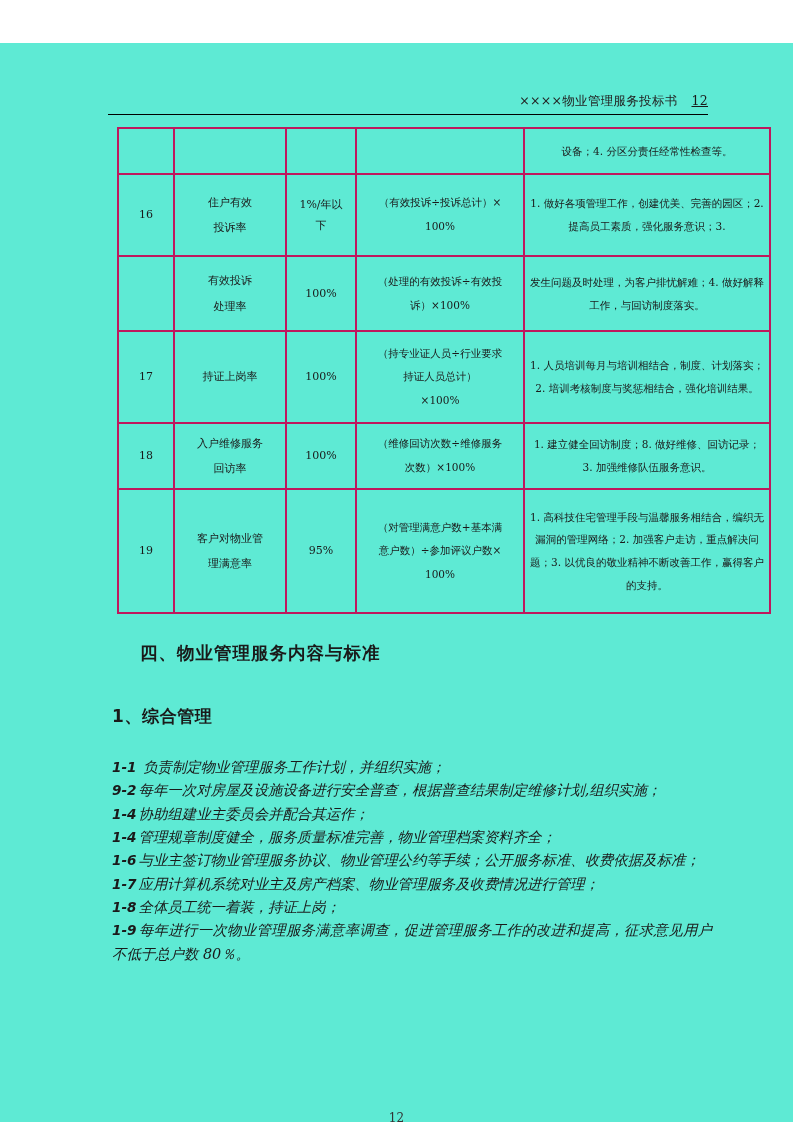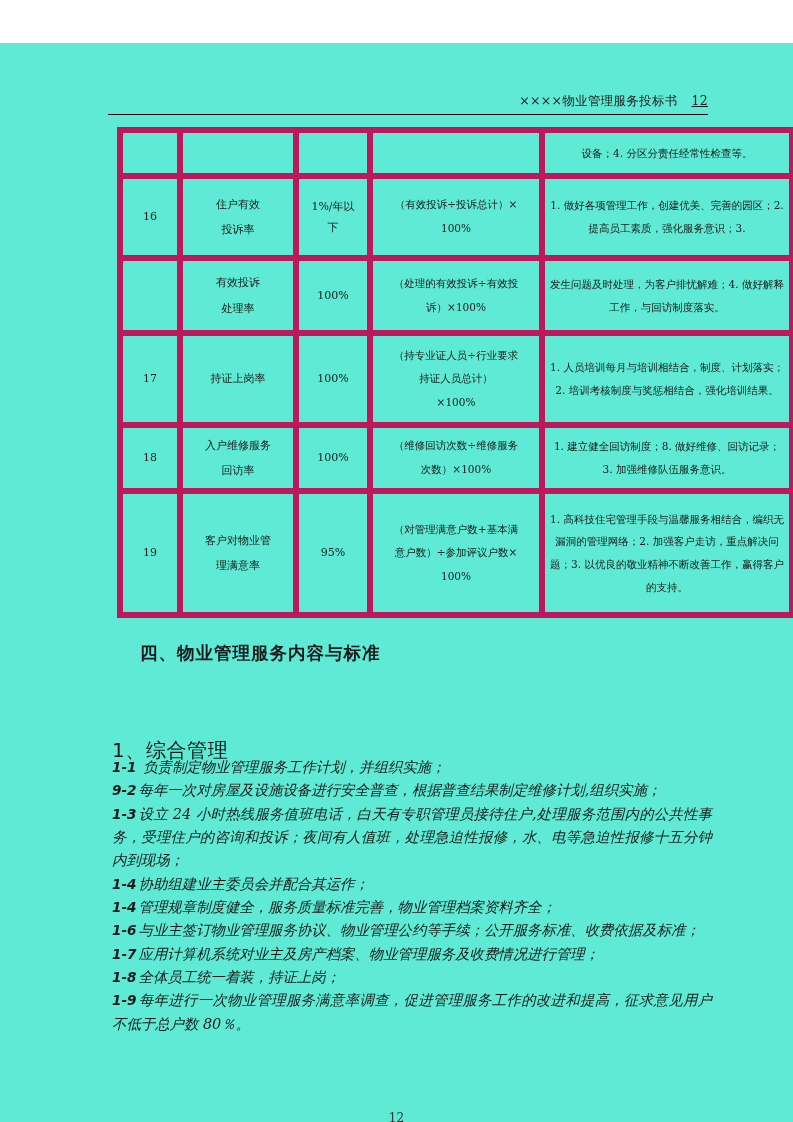--- a/index.html
+++ b/index.html
@@ -50,21 +50,21 @@
     position: absolute;
     left: 117px;
     top: 84px;
     width: 592px;
     border-collapse: collapse;
     table-layout: fixed;
     font-size: 11px;
     line-height: 1.95;
   }
   .kpi-table td {
-    border: 6px solid #be185d;
+    border: 2px solid #be185d;
     vertical-align: middle;
     padding: 3px 5px;
     text-align: center;
   }
   .col-no    { width: 44px; }
   .col-item  { width: 100px; }
   .col-std   { width: 58px; }
   .col-calc  { width: 156px; }
   .col-meas  { width: 234px; }
 
@@ -94,24 +94,24 @@
     left: 140px;
     top: 598px;
     font-family: "DejaVu Sans", "Liberation Sans", sans-serif;
     font-weight: bold;
     font-size: 17.5px;
     letter-spacing: 1px;
   }
   .h-sub {
     position: absolute;
     left: 112px;
-    top: 694px;
+    top: 662px;
     font-family: "DejaVu Sans", "Liberation Sans", sans-serif;
-    font-weight: normal;
-    font-size: 20px;
+    font-weight: bold;
+    font-size: 17px;
     letter-spacing: .6px;
   }
 
   
   .body-copy {
     position: absolute;
     left: 112px;
     top: 713px;
     width: 600px;
     font-size: 14.4px;
@@ -276,21 +276,20 @@
         </tr>
       </tbody>
   </table>
 
   <div class="h-section">四、物业管理服务内容与标准</div>
   <div class="h-sub">1、综合管理</div>
 
   <div class="body-copy">
       <div class="para"><span class="tag">1-1</span><span> 负责制定物业管理服务工作计划，并组织实施；</span></div>
       <div class="para"><span class="tag">9-2</span><span>每年一次对房屋及设施设备进行安全普查，根据普查结果制定维修计划,组织实施；</span></div>
-      <div class="para"><span class="tag">1-3</span><span>设立 24 小时热线服务值班电话，白天有专职管理员接待住户,处理服务范围内的公共性事务，受理住户的咨询和投诉；夜间有人值班，处理急迫性报修，水、电等急迫性报修十五分钟内到现场；</span></div>
       <div class="para"><span class="tag">1-4</span><span>协助组建业主委员会并配合其运作；</span></div>
       <div class="para"><span class="tag">1-4</span><span>管理规章制度健全，服务质量标准完善，物业管理档案资料齐全；</span></div>
       <div class="para"><span class="tag">1-6</span><span>与业主签订物业管理服务协议、物业管理公约等手续；公开服务标准、收费依据及标准；</span></div>
       <div class="para"><span class="tag">1-7</span><span>应用计算机系统对业主及房产档案、物业管理服务及收费情况进行管理；</span></div>
       <div class="para"><span class="tag">1-8</span><span>全体员工统一着装，持证上岗；</span></div>
       <div class="para"><span class="tag">1-9</span><span>每年进行一次物业管理服务满意率调查，促进管理服务工作的改进和提高，征求意见用户不低于总户数 80％。</span></div>
     </div>
 
   <div class="footer">
     <span>12</span>

